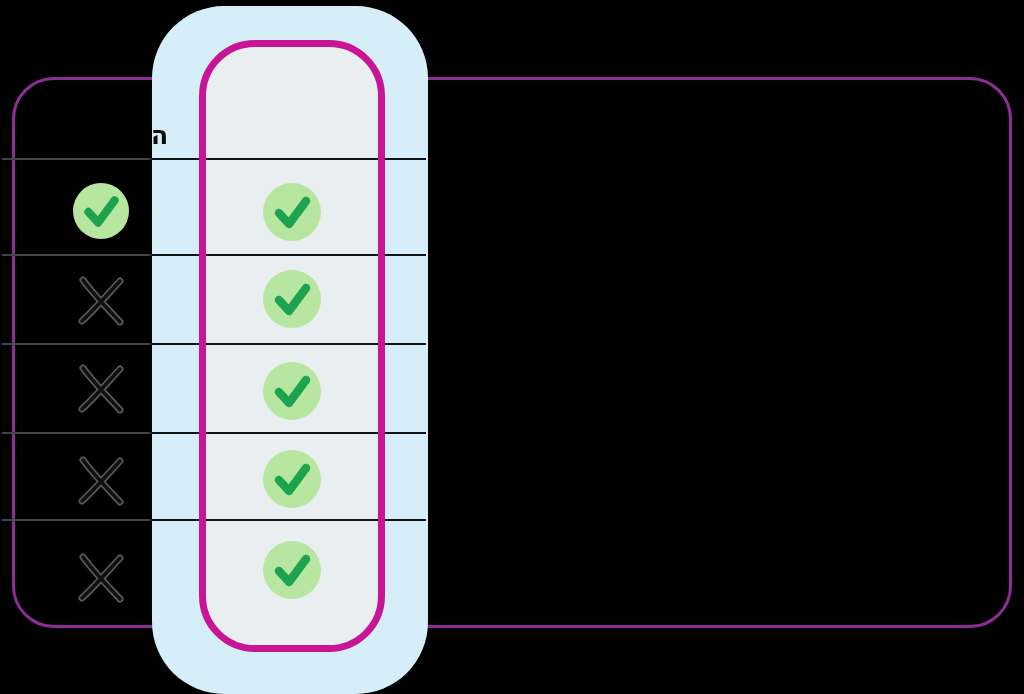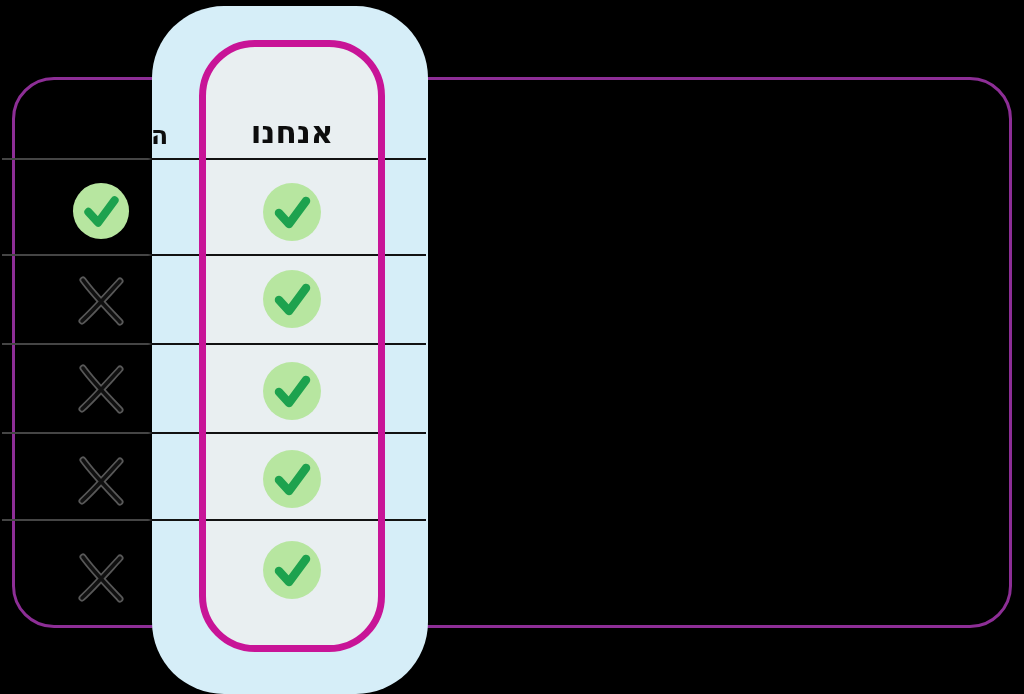--- a/index.html
+++ b/index.html
@@ -118,21 +118,20 @@
   <div class="col-fill"></div>
   <div class="dividers">
       <div class="divider"></div>
       <div class="divider"></div>
       <div class="divider"></div>
       <div class="divider"></div>
       <div class="divider"></div>
     </div>
   <div class="col-border"></div>
   <div class="them-header" lang="he">ה</div>
-  <div class="us-header" lang="he">אנחנו</div>
   <div class="col-them-cells">
       <span class="cell check">
         <svg viewBox="0 0 60 60">
           <circle cx="30" cy="30" r="29"></circle>
           <path d="M17 31 L27 42 L44 19"></path>
         </svg>
       </span>
       <span class="cell xmark">
         <svg viewBox="0 0 58 58">
           <path class="x-under" d="M11 9 C22 24,35 37,48 51"></path>

